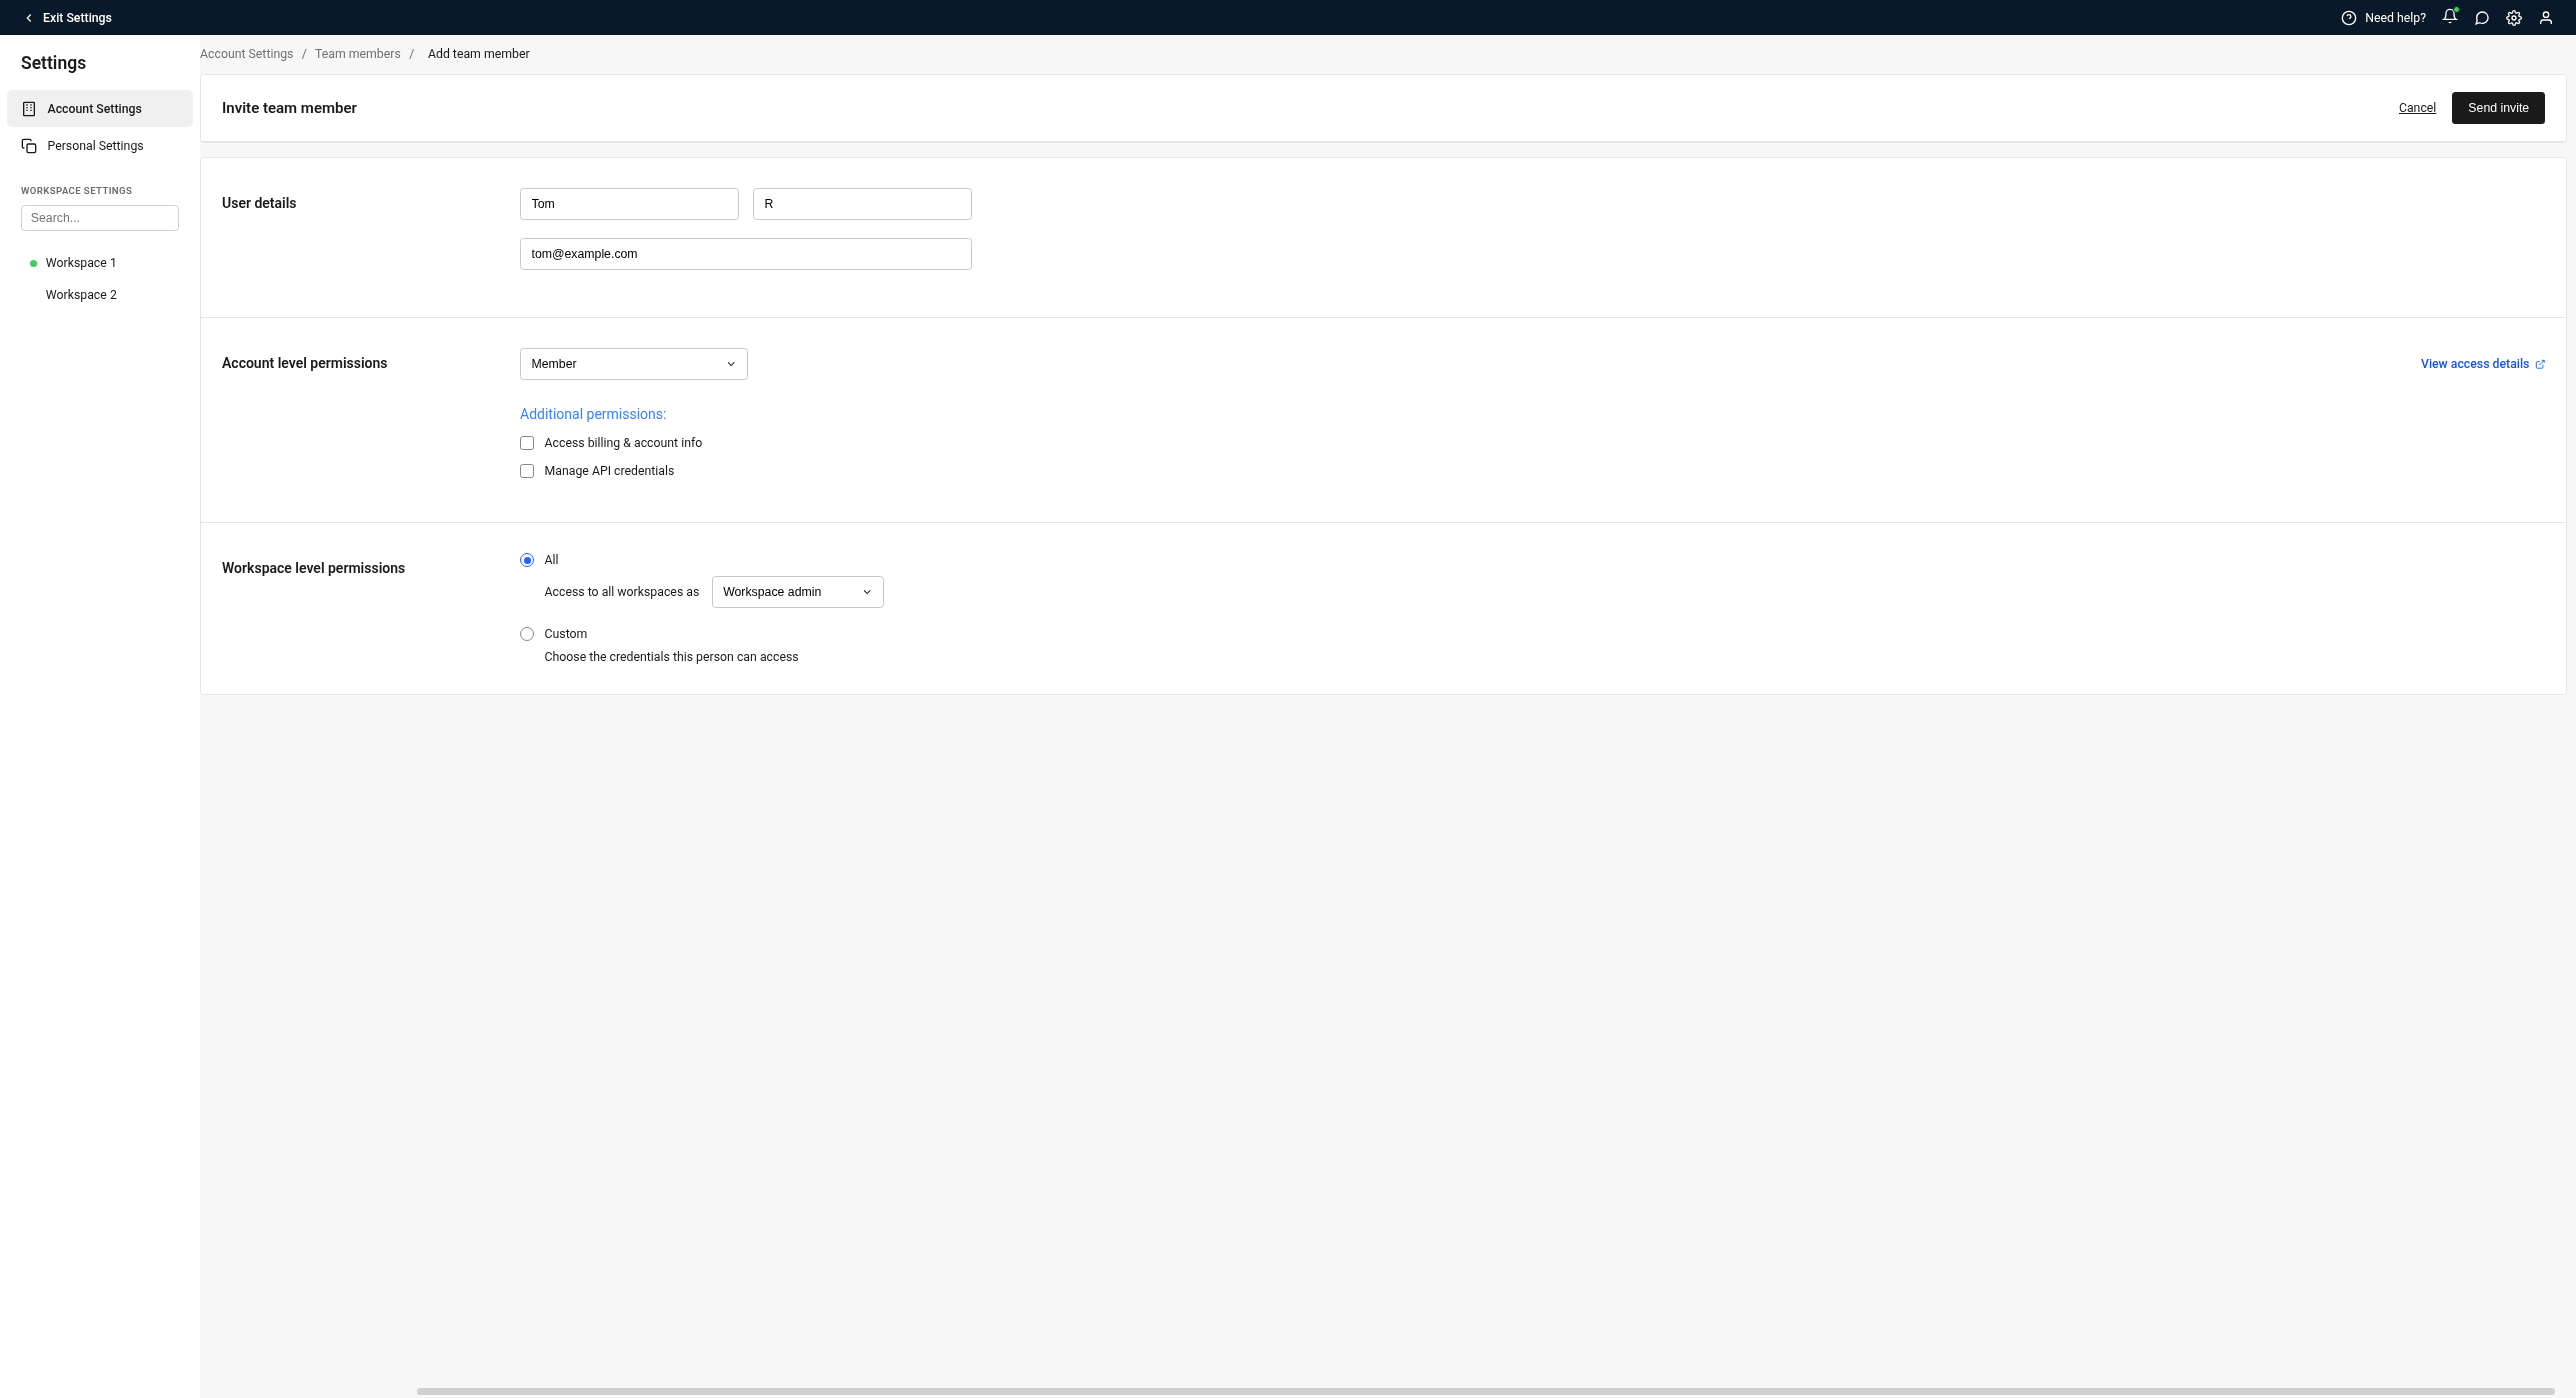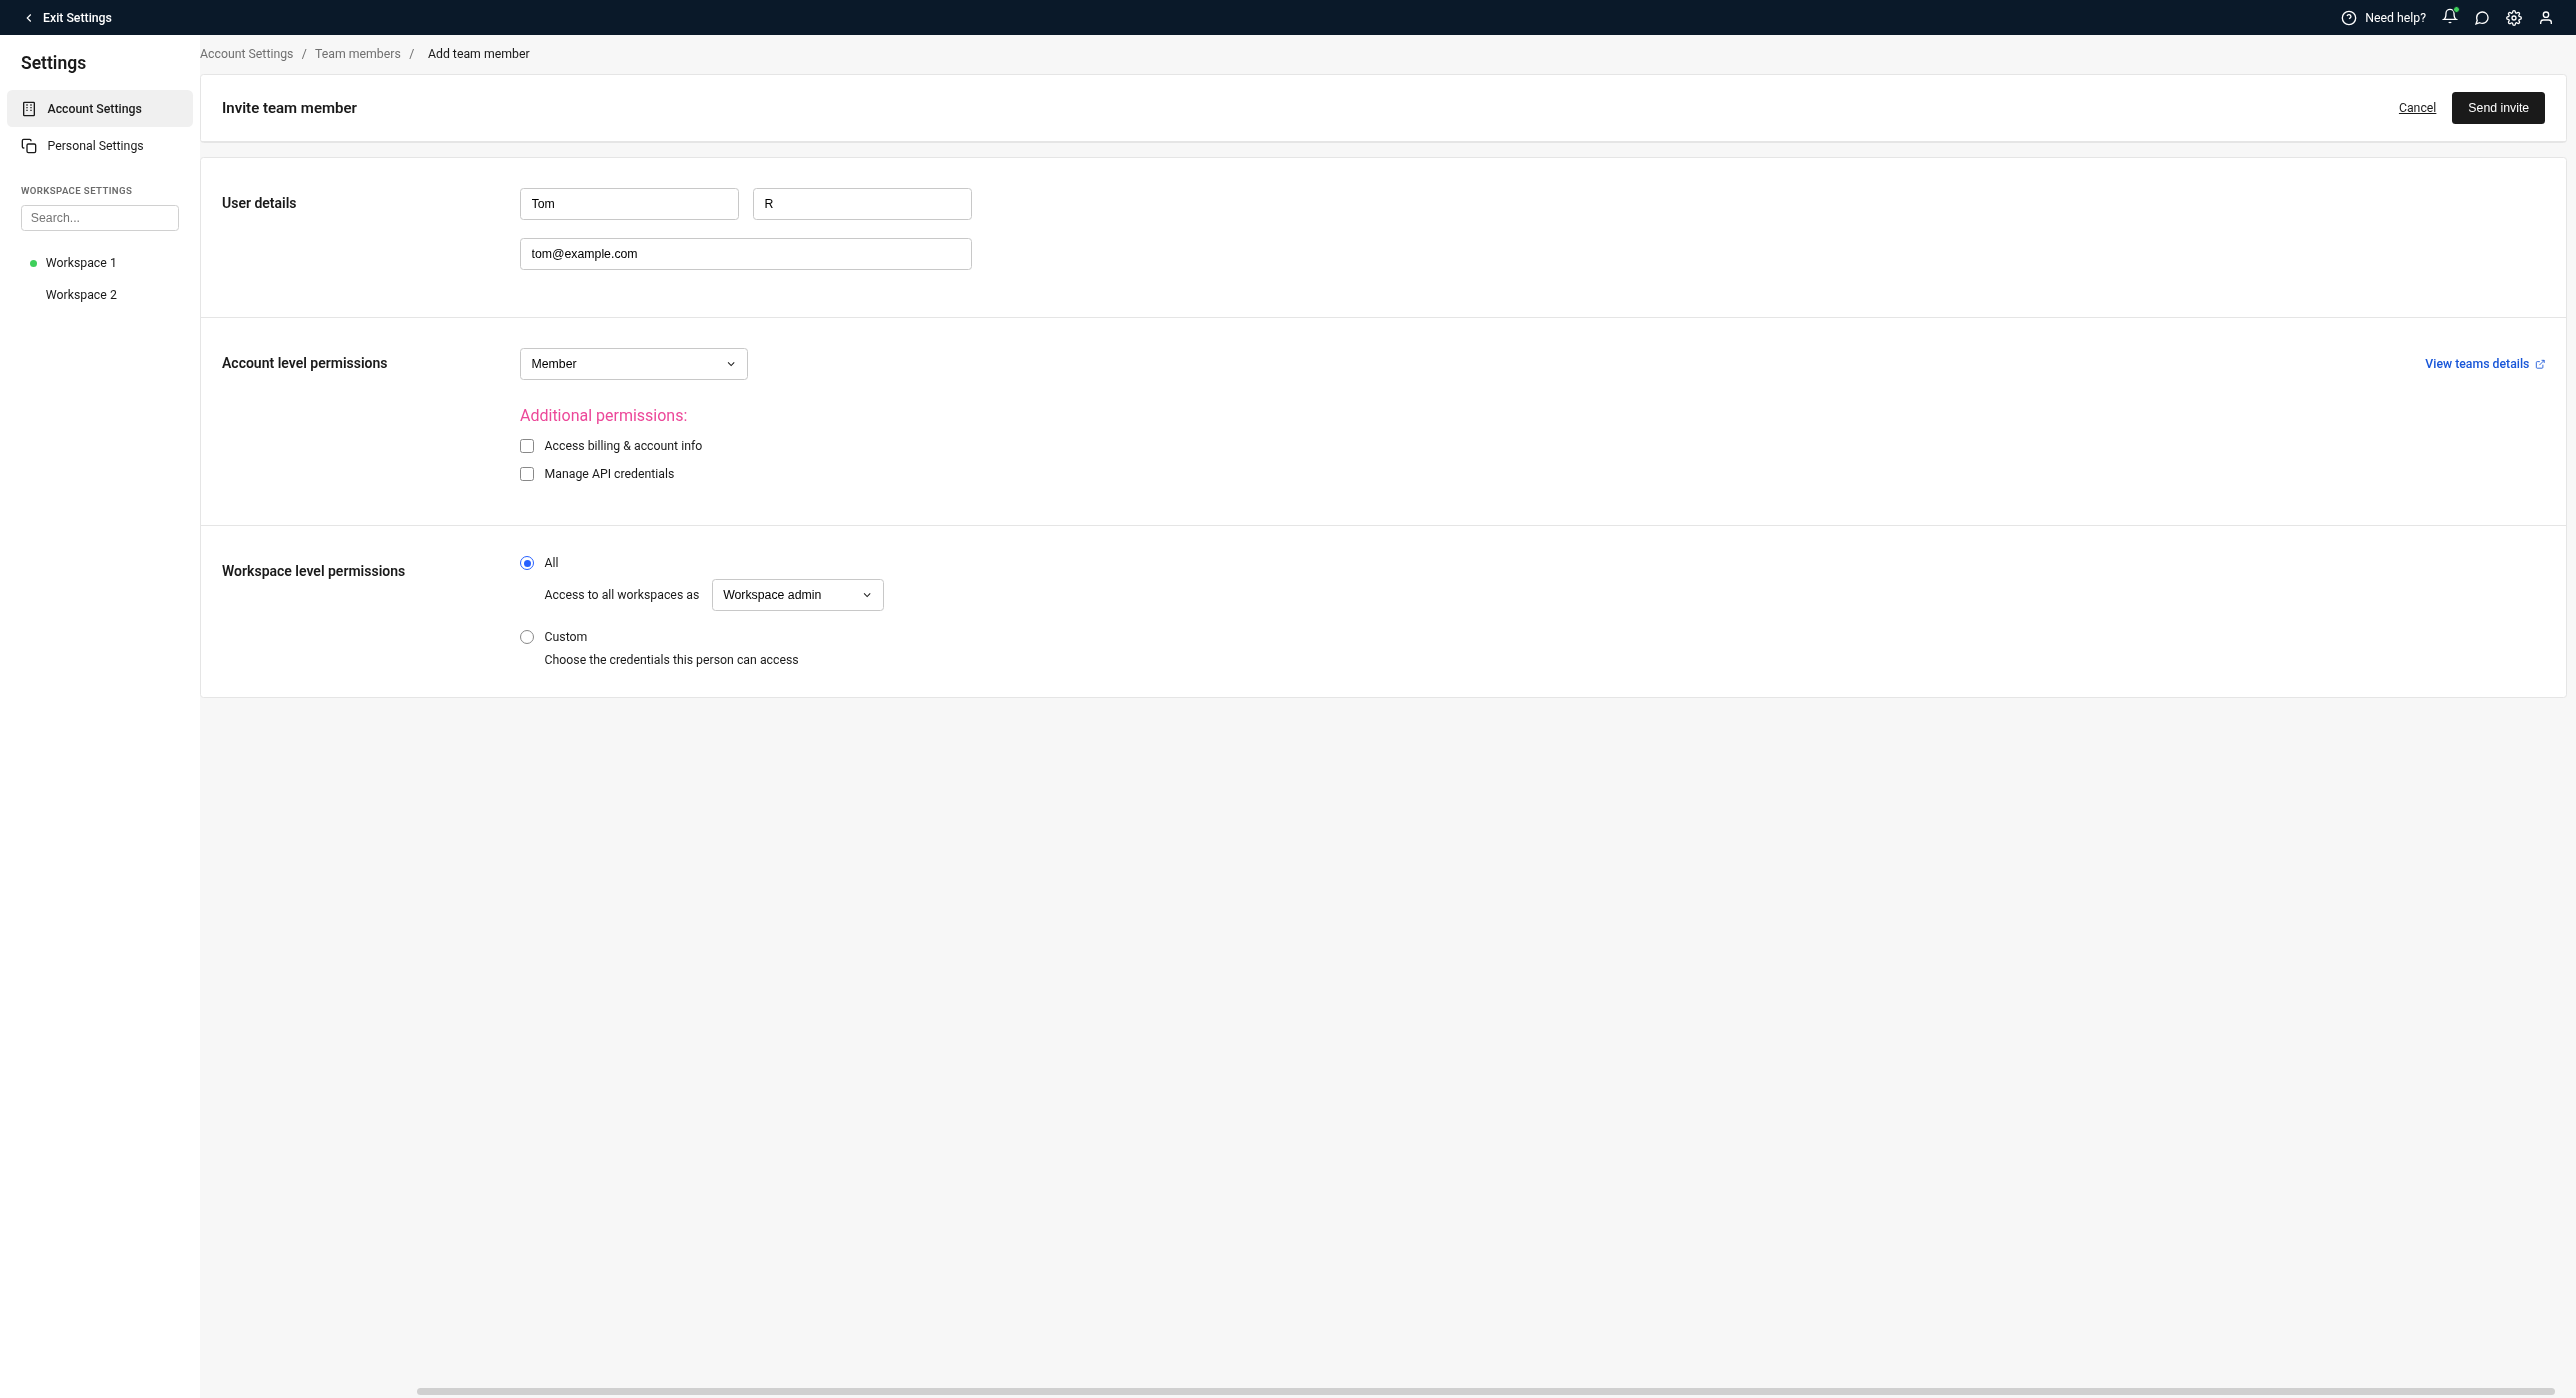--- a/index.html
+++ b/index.html
@@ -40,21 +40,21 @@
 .section-label-col { width: 298px; flex-shrink: 0; font-size: 14px; font-weight: 600; padding-top: 7px; }
 .section-content { flex: 1; }
 .input-row { display: flex; gap: 14px; margin-bottom: 17.5px; }
 .text-input { padding: 8px 10.5px; border: 0.9px solid #c8c8c8; border-radius: 3.5px; font-size: 12.3px; width: 219px; }
 .text-input.wide { width: 452px; }
 .select-wrap { position: relative; display: inline-block; }
 .select-input { padding: 8px 32px 8px 10.5px; border: 0.9px solid #c8c8c8; border-radius: 3.5px; font-size: 12.3px; width: 228px; appearance: none; background: #fff; cursor: pointer; }
 .select-arrow { position: absolute; right: 10.5px; top: 50%; transform: translateY(-50%); width: 12.3px; height: 12.3px; pointer-events: none; }
 .top-row-flex { display: flex; align-items: center; justify-content: space-between; }
 .view-link { color: #1856d8; font-size: 12.3px; font-weight: 500; cursor: pointer; display: flex; align-items: center; gap: 5.3px; }
-.sub-label { color: #ec4899; font-size: 16px; margin: 26px 0 14px 0; }
+.sub-label { color: #3b82f6; font-size: 14px; margin: 26px 0 14px 0; }
 .checkbox-row { display: flex; align-items: center; gap: 10.5px; margin-bottom: 14px; font-size: 12.3px; cursor: pointer; }
 .checkbox { width: 14px; height: 14px; border: 0.9px solid #888; border-radius: 2.6px; cursor: pointer; display: flex; align-items: center; justify-content: center; flex-shrink: 0; }
 .checkbox.checked { background: #2660ff; border-color: #2660ff; }
 .checkmark { width: 8.8px; height: 8.8px; color: #fff; }
 .help-icon { width: 14px; height: 14px; color: #888; }
 .radio-row { display: flex; align-items: center; gap: 10.5px; margin-bottom: 8.8px; font-size: 12.3px; cursor: pointer; }
 .radio { width: 14px; height: 14px; border: 0.9px solid #888; border-radius: 50%; display: flex; align-items: center; justify-content: center; flex-shrink: 0; }
 .radio.selected { border-color: #2660ff; }
 .radio-inner { width: 7px; height: 7px; background: #2660ff; border-radius: 50%; }
 .radio-sub { margin-left: 24.5px; margin-bottom: 19px; display: flex; align-items: center; gap: 12.3px; font-size: 12.3px; }
@@ -180,21 +180,21 @@
           <div class="top-row-flex">
             <div class="select-wrap">
               <select class="select-input">
                 <option>Member</option>
               </select>
               <svg class="select-arrow" viewBox="0 0 24 24" fill="none" stroke="currentColor" stroke-width="2">
                   <polyline points="6 9 12 15 18 9"></polyline>
                 </svg>
             </div>
             <a class="view-link">
-              <span>View teams details</span>
+              <span>View access details</span>
               <svg class="ext-icon" viewBox="0 0 24 24" fill="none" stroke="currentColor" stroke-width="2">
                   <path d="M18 13v6a2 2 0 0 1-2 2H5a2 2 0 0 1-2-2V8a2 2 0 0 1 2-2h6"></path>
                   <polyline points="15 3 21 3 21 9"></polyline>
                   <line x1="10" y1="14" x2="21" y2="3"></line>
                 </svg>
             </a>
           </div>
           <div class="sub-label">Additional permissions:</div>
           <label class="checkbox-row">
             <div class="checkbox"></div>

